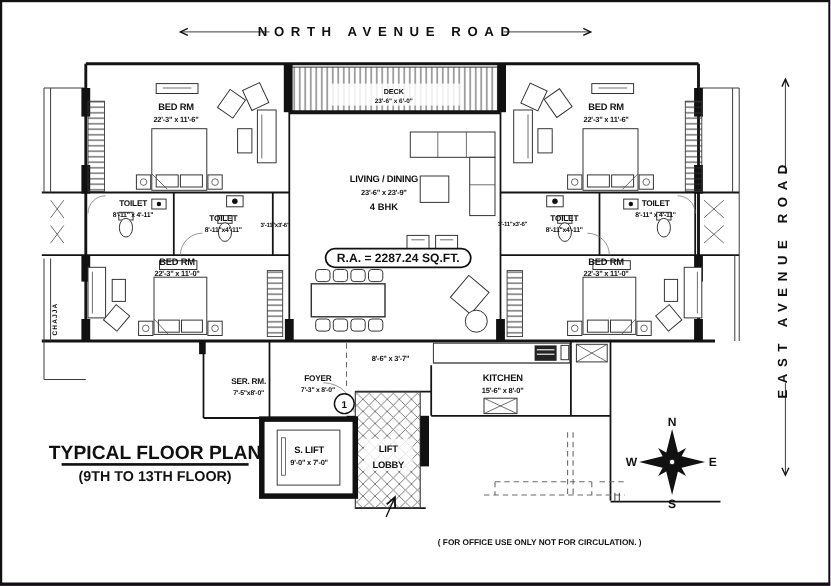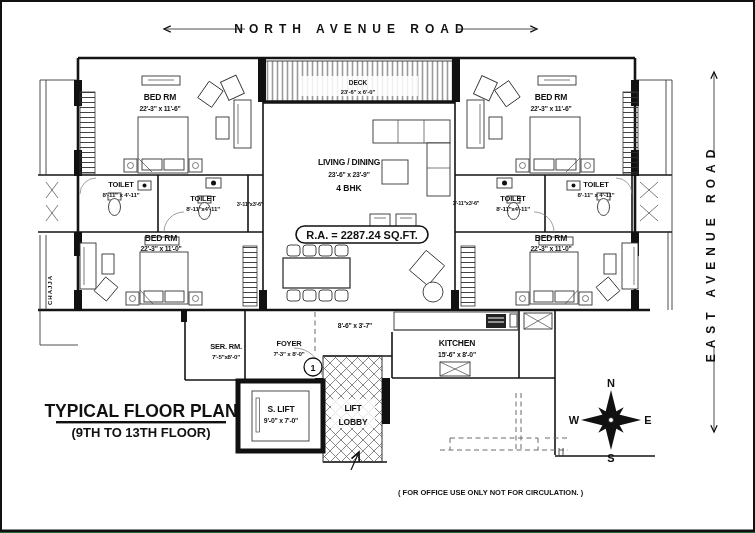--- a/index.html
+++ b/index.html
@@ -1,16 +1,16 @@
 <!DOCTYPE html>
 <html><head>
 <meta charset="utf-8">
 <style>
   html,body{margin:0;padding:0;background:#e8e8e8;}
-  .frame{width:755px;height:533px;background:#22c55e;position:relative;margin:0 auto;
+  .frame{width:755px;height:533px;background:#d946ef;position:relative;margin:0 auto;
          font-family:"Liberation Sans",sans-serif;}
   svg{display:block;}
   text{fill:#111;}
   .road  {font:700 12px "Liberation Sans",sans-serif;letter-spacing:6px;text-anchor:middle;}
   .rn    {font:700 8.5px "Liberation Sans",sans-serif;text-anchor:middle;letter-spacing:-0.2px;}
   .rd    {font:700 6.8px "Liberation Sans",sans-serif;text-anchor:middle;letter-spacing:-0.2px;}
   .rs    {font:700 5.6px "Liberation Sans",sans-serif;text-anchor:middle;letter-spacing:-0.3px;}
   .deckn {font:700 6.5px "Liberation Sans",sans-serif;text-anchor:middle;}
   .deckd {font:700 5.8px "Liberation Sans",sans-serif;text-anchor:middle;}
   .area  {font:700 11px "Liberation Sans",sans-serif;text-anchor:middle;}

